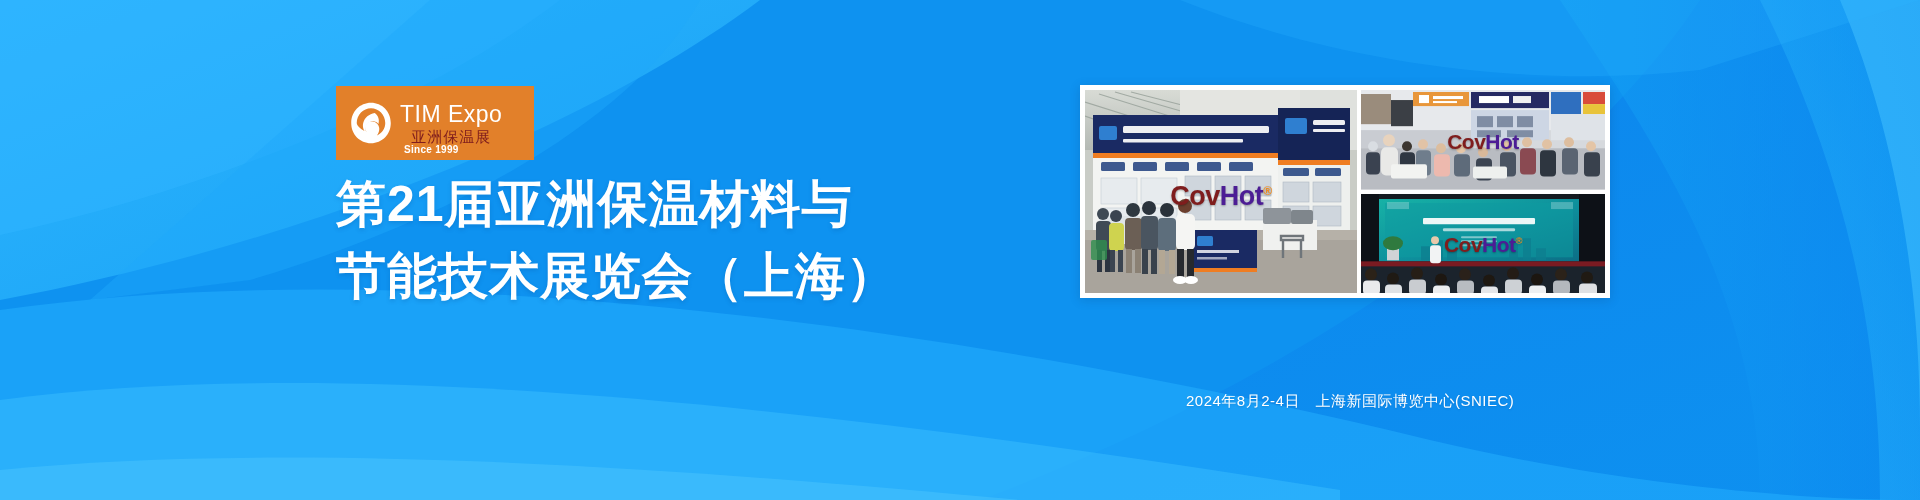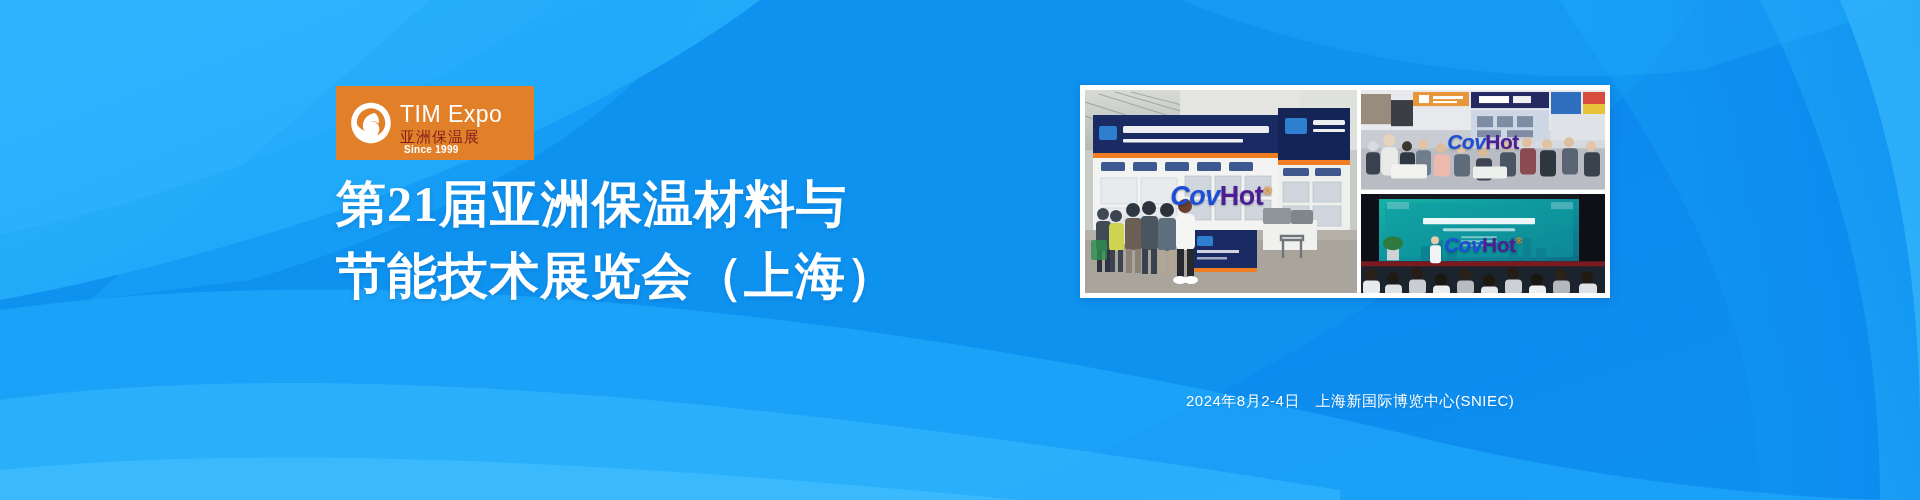--- a/index.html
+++ b/index.html
@@ -38,20 +38,21 @@
     position: absolute;
     left: 0;
     top: 86px;
     width: 198px;
     height: 74px;
     background: #e2802a;
     display: flex;
     align-items: center;
     padding: 0 10px 0 12px;
     box-sizing: border-box;
+    text-align: center;
   }
   .logo-mark {
     width: 46px;
     height: 46px;
     flex: 0 0 46px;
     margin-right: 6px;
   }
   .logo-mark svg { display: block; width: 46px; height: 46px; }
   .logo-text {
     display: flex;
@@ -101,21 +102,20 @@
     position: absolute;
     left: 0;
     top: 168px;
     color: #ffffff;
     font-size: 50px;
     font-weight: bold;
     line-height: 72px;
     letter-spacing: 1px;
     text-shadow: 0 2px 4px rgba(0, 70, 140, 0.22);
     white-space: nowrap;
-    font-family: Liberation Serif, serif;
   }
   .headline .line { display: block; }
 
   
   .collage {
     position: absolute;
     left: 1080px;
     top: 85px;
     width: 530px;
     height: 213px;
@@ -152,21 +152,21 @@
     position: absolute;
     left: 50%;
     top: 52%;
     transform: translate(-50%, -50%);
     font-weight: bold;
     letter-spacing: -0.5px;
     white-space: nowrap;
     pointer-events: none;
     text-shadow: 0 1px 2px rgba(0,0,0,0.3);
   }
-  .wm .cov { color: #1d4ed8; font-style: italic; }
+  .wm .cov { color: #7f1d1d; }
   .wm .hot { color: #4c1d95; }
   .wm .reg { font-size: 0.45em; vertical-align: super; color: #f28c1e; }
   .wm-lg { font-size: 27px; }
   .wm-sm { font-size: 21px; }
 
   
   .date-line {
     position: absolute;
     left: 1186px;
     top: 392px;

